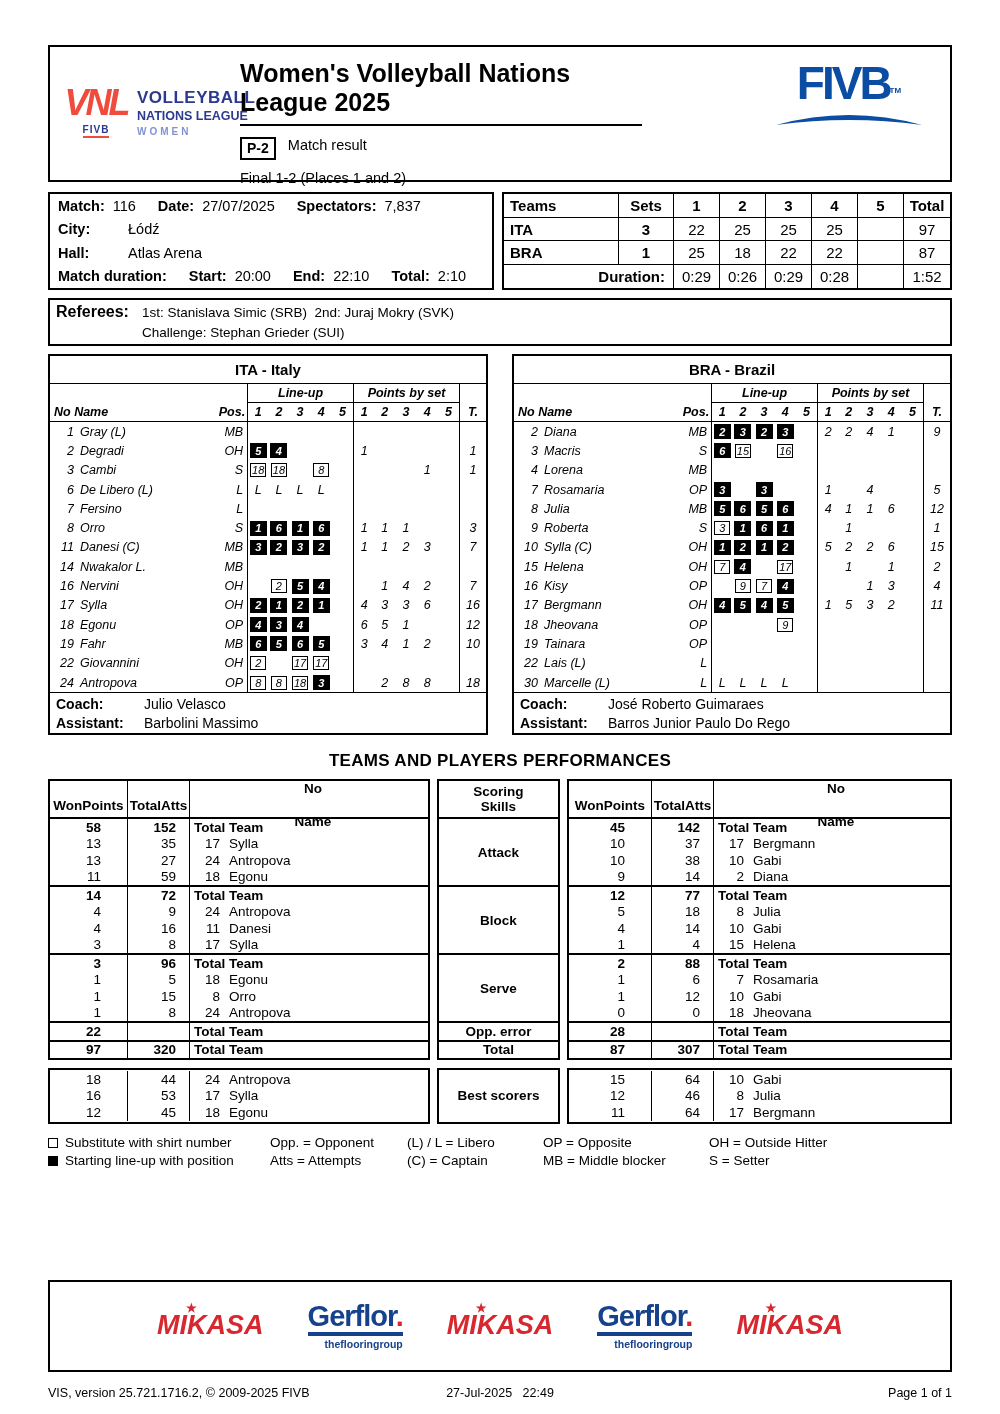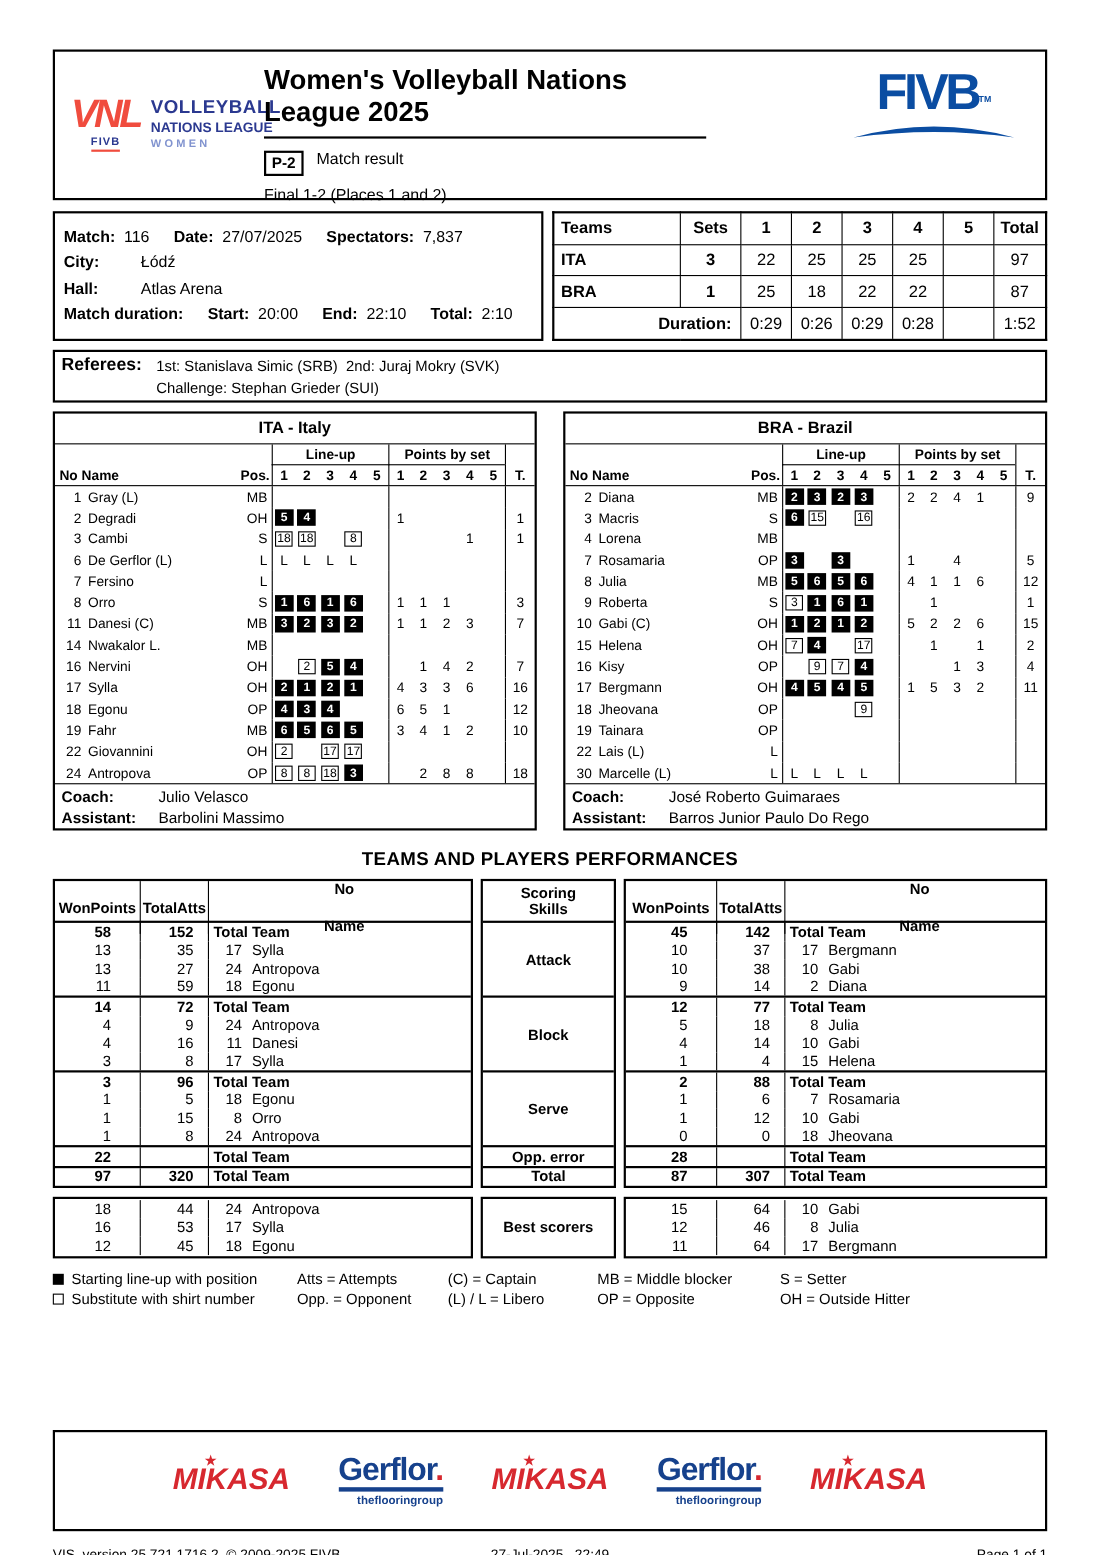--- a/index.html
+++ b/index.html
@@ -22,41 +22,41 @@
   .form-row{display:flex;align-items:flex-start;}
   .form-code{border:2px solid #000;font-weight:bold;font-size:14px;padding:0 5px;line-height:19px;}
   .form-title{margin-left:12px;font-size:14.5px;}
   .subtitle{margin-top:10px;font-size:14.5px;}
   .fivb{position:absolute;right:22px;top:15px;width:158px;text-align:center;}
   .fivb-word{font-size:46px;font-weight:800;color:var(--fivb-blue);letter-spacing:-3px;line-height:.95;}
   .fivb-tm{font-size:8px;vertical-align:super;font-weight:700;color:var(--fivb-blue);letter-spacing:0;}
 
   
   .info-row{display:flex;gap:8px;margin-bottom:8px;}
-  .match-info{border:2px solid #000;width:450px;box-sizing:border-box;padding:10px 8px;font-size:14.5px;}
+  .match-info{border:2px solid #000;width:450px;box-sizing:border-box;padding:0 8px;font-size:14.5px;}
   .mi-row{height:23.5px;display:flex;align-items:center;white-space:nowrap;}
   .mi-row span{margin-right:8px;}
   .gap20{margin-right:22px !important;}
   .w60{display:inline-block;width:62px;margin-right:8px;}
   .score-table{border-collapse:collapse;width:446px;font-size:15px;border:2px solid #000;table-layout:fixed;}
   .score-table th,.score-table td{border:1.5px solid #000;height:22px;padding:0;text-align:center;}
   .score-table .lft{text-align:left;padding-left:6px;}
   .score-table .rgt{text-align:right;padding-right:8px;}
   .w-teams{width:108px;}.w-sets{width:54px;}.w-set{width:45px;}.w-total{width:46px;}
 
   
   .referees-box{border:2px solid #000;display:flex;padding:2px 6px;margin-bottom:8px;min-height:38px;box-sizing:border-box;}
   .ref-label{font-weight:bold;width:86px;font-size:16px;padding-top:1px;}
   .ref-lines{font-size:13.5px;line-height:19.5px;padding-top:1px;}
 
   
   .teams-row{display:flex;justify-content:space-between;margin-bottom:16px;}
   .team-table{width:440px;box-sizing:border-box;border:2px solid #000;font-size:12.5px;}
   .tt-title{height:27px;line-height:27px;text-align:center;font-weight:bold;font-size:15px;border-bottom:1.5px solid #000;}
-  .tt-grid{display:grid;grid-template-columns:24px minmax(0,1fr) 42px repeat(10,21.2px) 27px;align-items:stretch;}
+  .tt-grid{display:grid;grid-template-columns:24px minmax(0,1fr) 42px repeat(10,21.2px) 27px;align-items:stretch;font-style:italic;}
   .tt-ghead{height:18px;font-weight:bold;}
   .tt-shead{height:19px;border-bottom:1.5px solid #000;font-weight:bold;}
   .tt-row{height:19.3px;}
   .cell{display:flex;align-items:center;justify-content:center;height:100%;min-width:0;overflow:hidden;}
   .ca{justify-content:flex-start;}.ce{justify-content:flex-end;}
   .pl4{padding-left:4px;}.pl6{padding-left:6px;}.pr2{padding-right:2px;}.pr4{padding-right:4px;}
   .vl{border-left:1.5px solid #000;}
   .bb{border-bottom:1.5px solid #000;}
   .box{width:17px;height:15px;display:flex;align-items:center;justify-content:center;font-size:11px;box-sizing:border-box;}
   .box.s{background:#000;color:#fff;font-weight:bold;}
@@ -306,21 +306,21 @@
           <div class="cell"></div>
           <div class="cell vl"></div>
           <div class="cell"></div>
           <div class="cell"></div>
           <div class="cell">1</div>
           <div class="cell"></div>
           <div class="cell vl">1</div>
         </div>
         <div class="tt-grid tt-row">
           <div class="cell ce">6</div>
-          <div class="cell ca pl6">De Gerflor (L)</div>
+          <div class="cell ca pl6">De Libero (L)</div>
           <div class="cell ce pr4">L</div>
           <div class="cell vl">L</div>
           <div class="cell">L</div>
           <div class="cell">L</div>
           <div class="cell">L</div>
           <div class="cell"></div>
           <div class="cell vl"></div>
           <div class="cell"></div>
           <div class="cell"></div>
           <div class="cell"></div>
@@ -704,21 +704,21 @@
           <div class="cell"></div>
           <div class="cell vl"></div>
           <div class="cell">1</div>
           <div class="cell"></div>
           <div class="cell"></div>
           <div class="cell"></div>
           <div class="cell vl">1</div>
         </div>
         <div class="tt-grid tt-row">
           <div class="cell ce">10</div>
-          <div class="cell ca pl6">Gabi (C)</div>
+          <div class="cell ca pl6">Sylla (C)</div>
           <div class="cell ce pr4">OH</div>
           <div class="cell vl">
             <span class="box s">1</span>
           </div>
           <div class="cell">
             <span class="box s">2</span>
           </div>
           <div class="cell">
             <span class="box s">1</span>
           </div>
@@ -1188,52 +1188,52 @@
             <span class="pc-no">17</span>
             <span class="pc-nm">Bergmann</span>
           </div>
         </div>
       </div>
   </div>
 
   <div class="legend">
     <div class="leg-row">
       <div class="leg-cell">
-          <span class="sq-f"></span>
-          <span>Starting line-up with position</span>
+          <span class="sq-o"></span>
+          <span>Substitute with shirt number</span>
         </div>
       <div class="leg-cell">
-          <span>Atts = Attempts</span>
+          <span>Opp. = Opponent</span>
         </div>
       <div class="leg-cell">
-          <span>(C) = Captain</span>
+          <span>(L) / L = Libero</span>
         </div>
       <div class="leg-cell">
-          <span>MB = Middle blocker</span>
+          <span>OP = Opposite</span>
         </div>
       <div class="leg-cell">
-          <span>S = Setter</span>
+          <span>OH = Outside Hitter</span>
         </div>
     </div>
     <div class="leg-row">
       <div class="leg-cell">
-          <span class="sq-o"></span>
-          <span>Substitute with shirt number</span>
+          <span class="sq-f"></span>
+          <span>Starting line-up with position</span>
         </div>
       <div class="leg-cell">
-          <span>Opp. = Opponent</span>
+          <span>Atts = Attempts</span>
         </div>
       <div class="leg-cell">
-          <span>(L) / L = Libero</span>
+          <span>(C) = Captain</span>
         </div>
       <div class="leg-cell">
-          <span>OP = Opposite</span>
+          <span>MB = Middle blocker</span>
         </div>
       <div class="leg-cell">
-          <span>OH = Outside Hitter</span>
+          <span>S = Setter</span>
         </div>
     </div>
   </div>
 
   <div class="sponsors">
     <span class="mikasa"><span class="mik-star">★</span><span>MIKASA</span></span>
     <span class="gerflor">
         <span class="gf-main"><span>Gerflor</span><span class="gf-dot">.</span></span>
         <span class="gf-sub">theflooringroup</span>
       </span>

